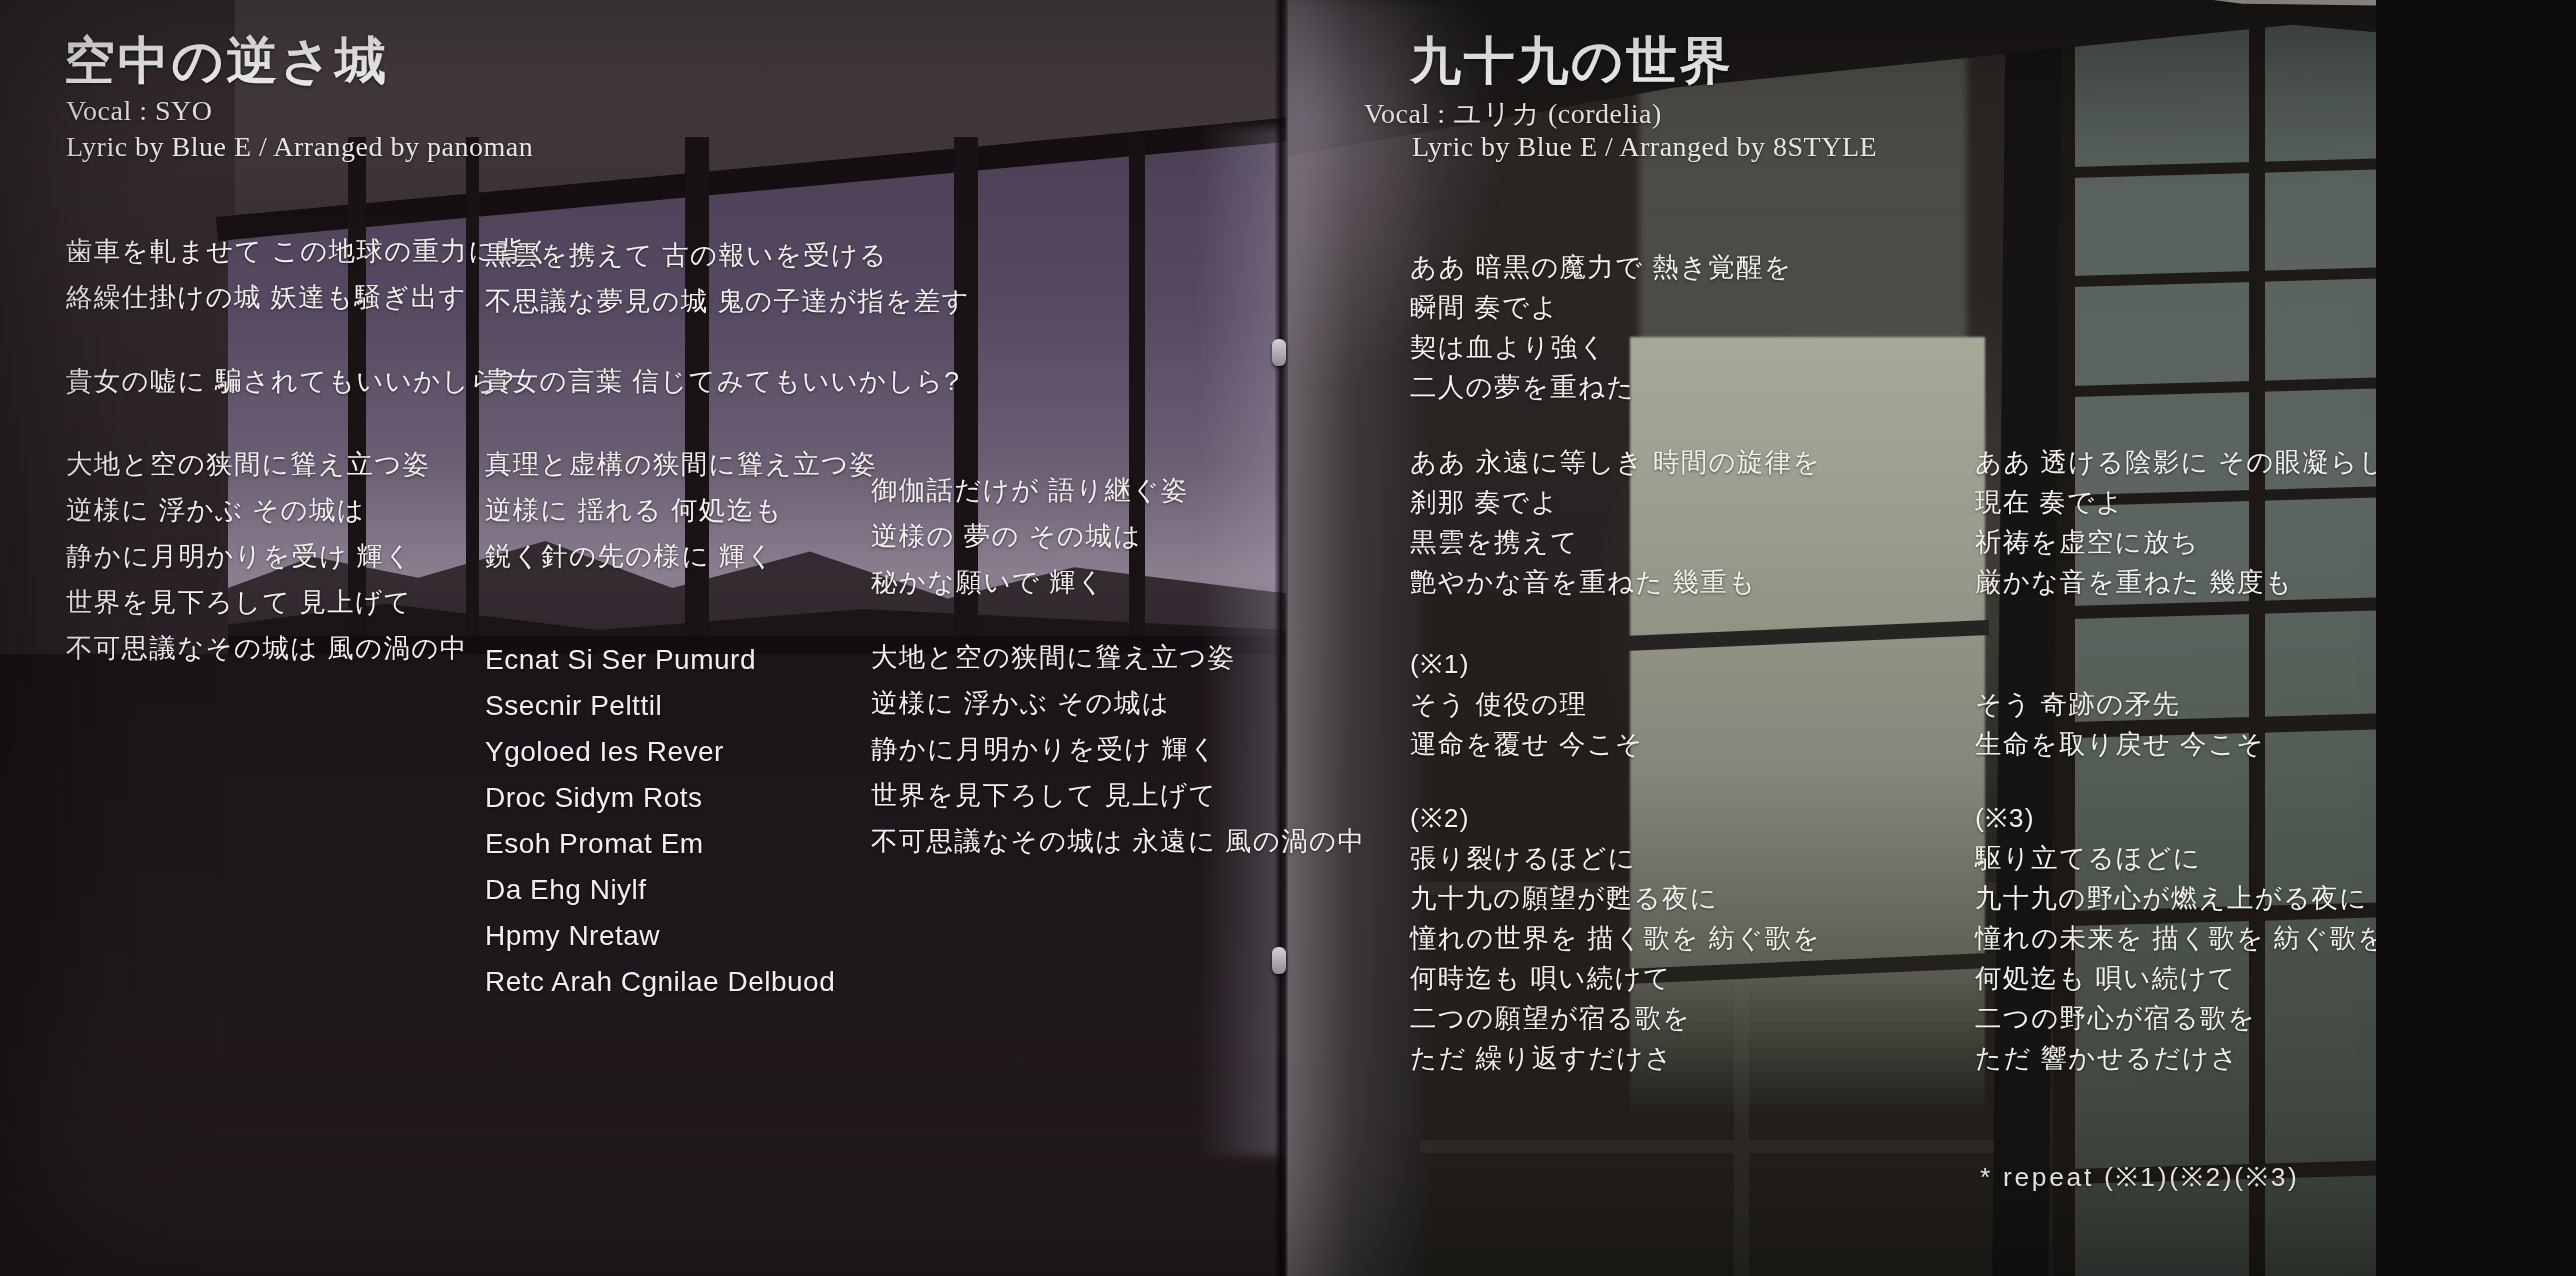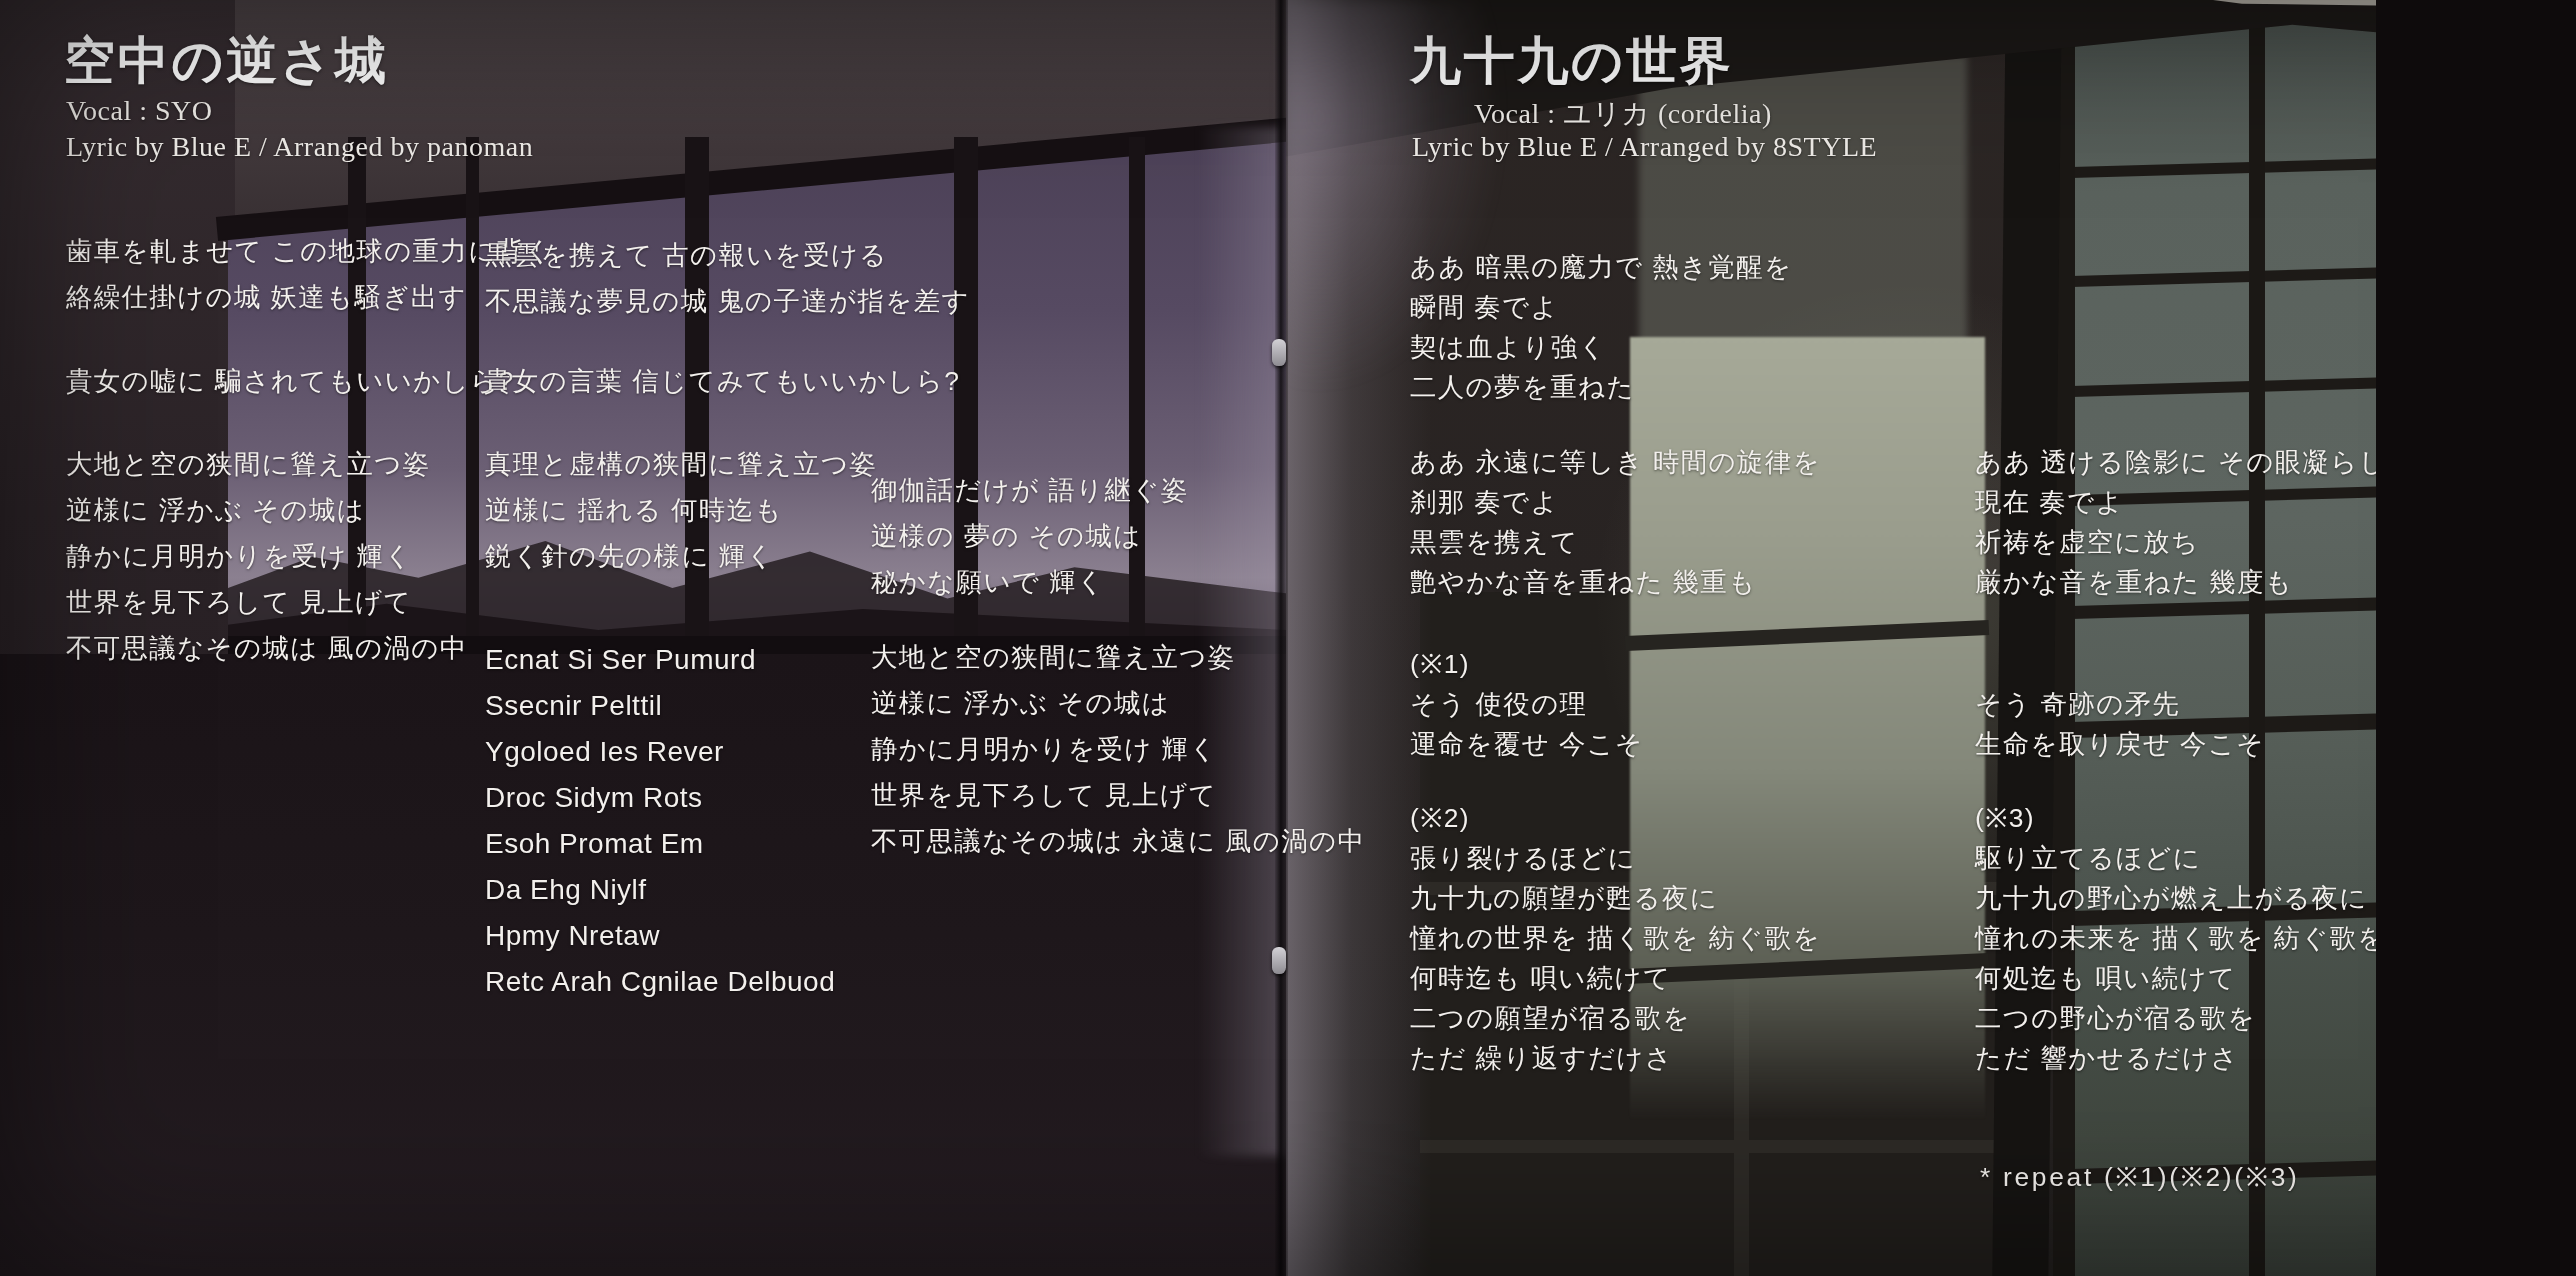--- a/index.html
+++ b/index.html
@@ -160,21 +160,21 @@
 
   <div class="block" style="left:66px;top:441px;">
       <div class="line">大地と空の狭間に聳え立つ姿</div>
       <div class="line">逆様に 浮かぶ その城は</div>
       <div class="line">静かに月明かりを受け 輝く</div>
       <div class="line">世界を見下ろして 見上げて</div>
       <div class="line">不可思議なその城は 風の渦の中</div>
     </div>
   <div class="block" style="left:485px;top:441px;">
       <div class="line">真理と虚構の狭間に聳え立つ姿</div>
-      <div class="line">逆様に 揺れる 何時迄も</div>
+      <div class="line">逆様に 揺れる 何処迄も</div>
       <div class="line">鋭く針の先の様に 輝く</div>
     </div>
   <div class="block" style="left:871px;top:467px;">
       <div class="line">御伽話だけが 語り継ぐ姿</div>
       <div class="line">逆様の 夢の その城は</div>
       <div class="line">秘かな願いで 輝く</div>
     </div>
 
   <div class="block mirror" style="left:485px;top:637px;">
       <div class="line">Ecnat Si Ser Pumurd</div>
@@ -188,21 +188,21 @@
     </div>
   <div class="block" style="left:871px;top:634px;">
       <div class="line">大地と空の狭間に聳え立つ姿</div>
       <div class="line">逆様に 浮かぶ その城は</div>
       <div class="line">静かに月明かりを受け 輝く</div>
       <div class="line">世界を見下ろして 見上げて</div>
       <div class="line">不可思議なその城は 永遠に 風の渦の中</div>
     </div>
 
   <h1 class="title" style="left:1410px;top:27px;margin:0;">九十九の世界</h1>
-  <div class="credit" style="left:1474px;top:95px;">Vocal : ユリカ (cordelia)</div>
+  <div class="credit" style="left:1364px;top:95px;">Vocal : ユリカ (cordelia)</div>
   <div class="credit" style="left:1412px;top:131px;">Lyric by Blue E / Arranged by 8STYLE</div>
 
   <div class="block r" style="left:1410px;top:247px;">
       <div class="line">ああ 暗黒の魔力で 熱き覚醒を</div>
       <div class="line">瞬間 奏でよ</div>
       <div class="line">契は血より強く</div>
       <div class="line">二人の夢を重ねた</div>
     </div>
   <div class="block r" style="left:1410px;top:442px;">
       <div class="line">ああ 永遠に等しき 時間の旋律を</div>

